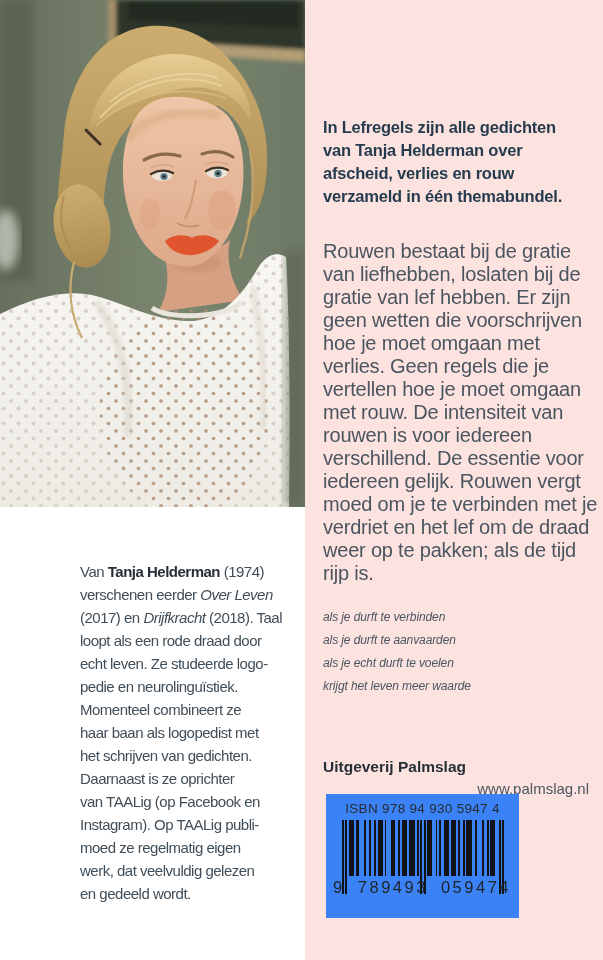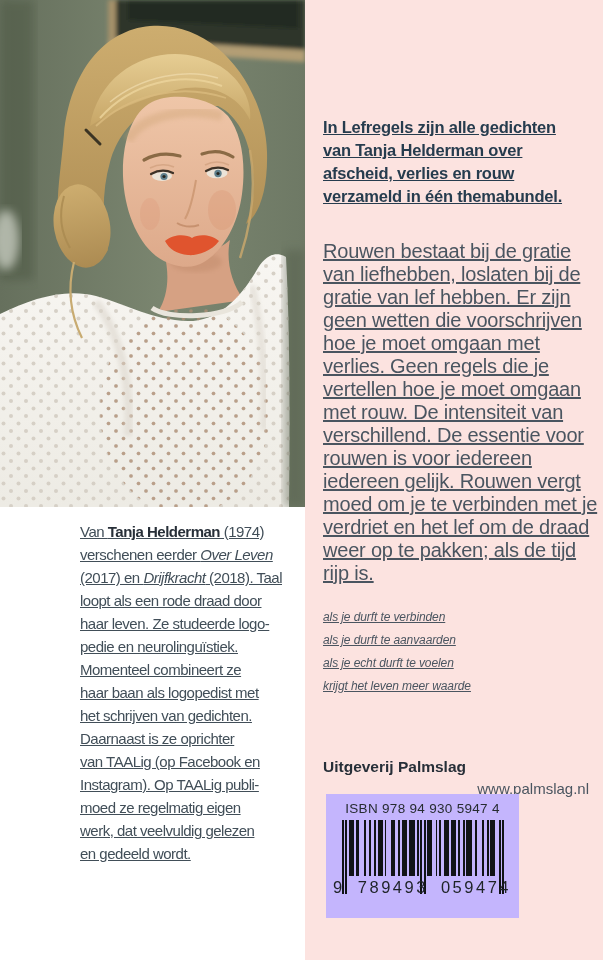--- a/index.html
+++ b/index.html
@@ -13,36 +13,36 @@
   html,body{margin:0;padding:0;background:#888;}
   .cover{
     position:relative;width:603px;height:960px;background:#ffffff;
     font-family:"Liberation Sans",sans-serif;overflow:hidden;margin:0 auto;
   }
   .photo{position:absolute;left:0;top:0;width:305px;height:507px;}
   .photo svg{display:block;width:305px;height:507px;}
   
   .panel{position:absolute;left:305px;top:0;width:298px;height:960px;background:var(--panel-pink);}
   .block{position:absolute;left:18px;width:266px;}
-  .ln{white-space:nowrap;text-decoration:underline;}
+  .ln{white-space:nowrap;}
   .intro{top:116px;font-size:16.5px;line-height:23px;font-weight:700;color:var(--intro-text);letter-spacing:-0.2px;}
   .synopsis{top:240px;font-size:20px;line-height:23px;color:var(--body-text);letter-spacing:-0.2px;}
   .poem{top:606px;font-size:12px;line-height:23px;color:var(--body-text);font-style:italic;letter-spacing:-0.1px;}
   .publisher{top:724px;margin-top:32px;}
   .pub-name{font-size:15.5px;font-weight:700;color:var(--dark-text);line-height:22px;}
   .pub-site{font-size:15px;color:var(--body-text);line-height:21px;text-align:right;}
   
-  .bcbox{position:absolute;left:21px;top:794px;width:193px;height:124px;background:#c4b5fd;}
+  .bcbox{position:absolute;left:21px;top:794px;width:193px;height:124px;background:#3b82f6;}
   .isbn{margin-top:7px;text-align:center;font-size:13.5px;letter-spacing:.3px;color:#272c31;}
   .bars{position:absolute;left:16px;top:26px;width:162px;height:74px;}
   .digits{position:absolute;left:7px;top:84px;width:178px;display:flex;justify-content:space-between;
           font-size:16.5px;color:#1e2327;}
   .digits span{letter-spacing:2.5px;}
   
-  .bio{position:absolute;left:80px;top:520px;width:225px;font-size:15px;line-height:23px;
+  .bio{position:absolute;left:80px;top:560px;width:225px;font-size:15px;line-height:23px;
        color:var(--bio-text);letter-spacing:-0.5px;}
   .bio .b,{font-weight:700;}
   span.b{font-weight:700;color:var(--dark-text);}
   span.i{font-style:italic;text-align:center;}
 </style>
 </head>
 <body>
 
 <div class="cover">
 
@@ -168,21 +168,21 @@
         <line x1="86" y1="130" x2="100" y2="144" stroke="#3b3424" stroke-width="3" stroke-linecap="round"></line>
       </g>
     </svg>
   </div>
 
   <div class="bio">
       <div class="ln"><span>Van </span><span class="b">Tanja Helderman</span><span> (1974)</span></div>
       <div class="ln"><span>verschenen eerder </span><span class="i">Over Leven</span></div>
       <div class="ln"><span>(2017) en </span><span class="i">Drijfkracht</span><span> (2018). Taal</span></div>
       <div class="ln"><span>loopt als een rode draad door</span></div>
-      <div class="ln"><span>haar leven. Ze studeerde logo-</span></div>
+      <div class="ln"><span>echt leven. Ze studeerde logo-</span></div>
       <div class="ln"><span>pedie en neurolinguïstiek.</span></div>
       <div class="ln"><span>Momenteel combineert ze</span></div>
       <div class="ln"><span>haar baan als logopedist met</span></div>
       <div class="ln"><span>het schrijven van gedichten.</span></div>
       <div class="ln"><span>Daarnaast is ze oprichter</span></div>
       <div class="ln"><span>van TAALig (op Facebook en</span></div>
       <div class="ln"><span>Instagram). Op TAALig publi-</span></div>
       <div class="ln"><span>moed ze regelmatig eigen</span></div>
       <div class="ln"><span>werk, dat veelvuldig gelezen</span></div>
       <div class="ln"><span>en gedeeld wordt.</span></div>
@@ -198,22 +198,22 @@
 
     <div class="block synopsis">
         <div class="ln"><span>Rouwen bestaat bij de gratie</span></div>
         <div class="ln"><span>van liefhebben, loslaten bij de</span></div>
         <div class="ln"><span>gratie van lef hebben. Er zijn</span></div>
         <div class="ln"><span>geen wetten die voorschrijven</span></div>
         <div class="ln"><span>hoe je moet omgaan met</span></div>
         <div class="ln"><span>verlies. Geen regels die je</span></div>
         <div class="ln"><span>vertellen hoe je moet omgaan</span></div>
         <div class="ln"><span>met rouw. De intensiteit van</span></div>
+        <div class="ln"><span>rouwen is voor iedereen</span></div>
         <div class="ln"><span>verschillend. De essentie voor</span></div>
-        <div class="ln"><span>rouwen is voor iedereen</span></div>
         <div class="ln"><span>iedereen gelijk. Rouwen vergt</span></div>
         <div class="ln"><span>moed om je te verbinden met je</span></div>
         <div class="ln"><span>verdriet en het lef om de draad</span></div>
         <div class="ln"><span>weer op te pakken; als de tijd</span></div>
         <div class="ln"><span>rijp is.</span></div>
       </div>
 
     <div class="block poem">
         <div class="ln"><span>als je durft te verbinden</span></div>
         <div class="ln"><span>als je durft te aanvaarden</span></div>

